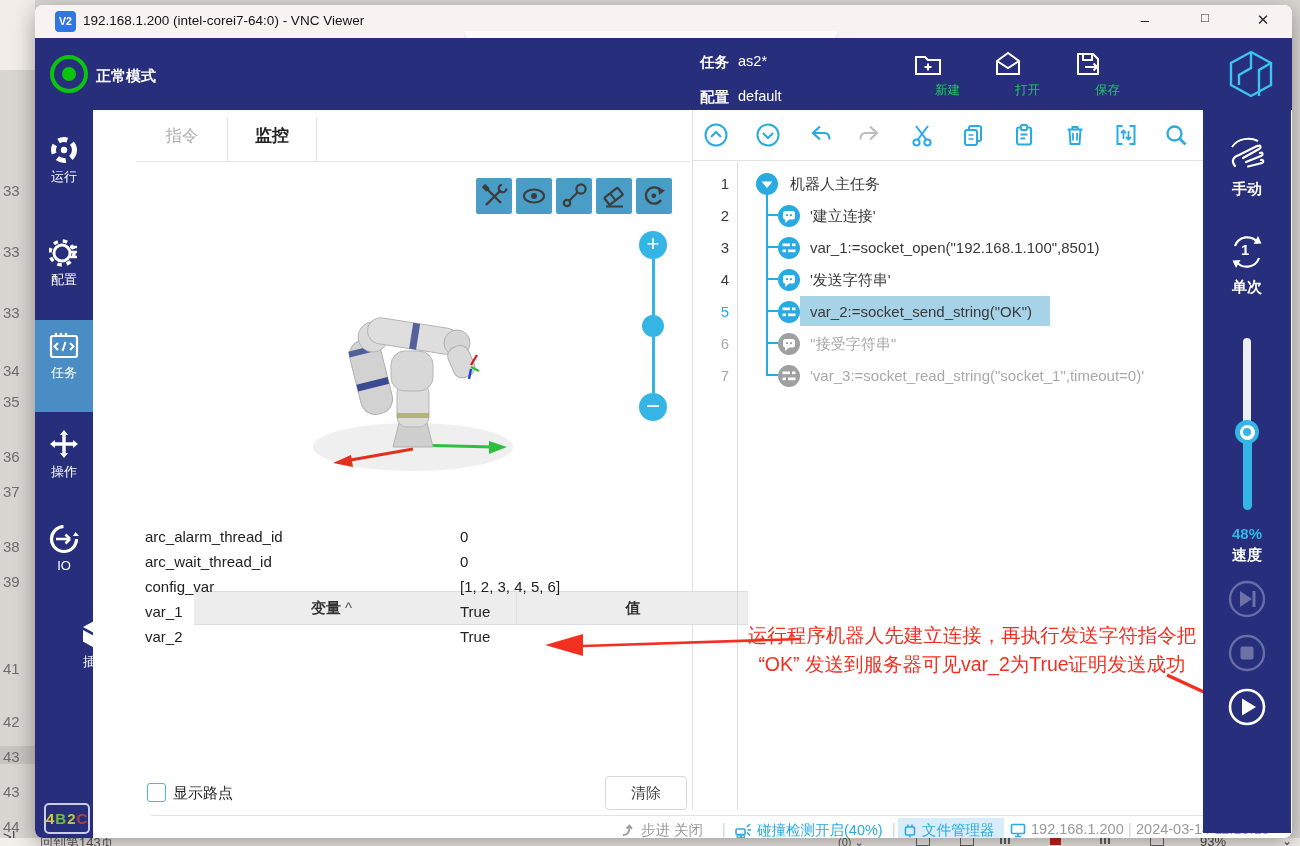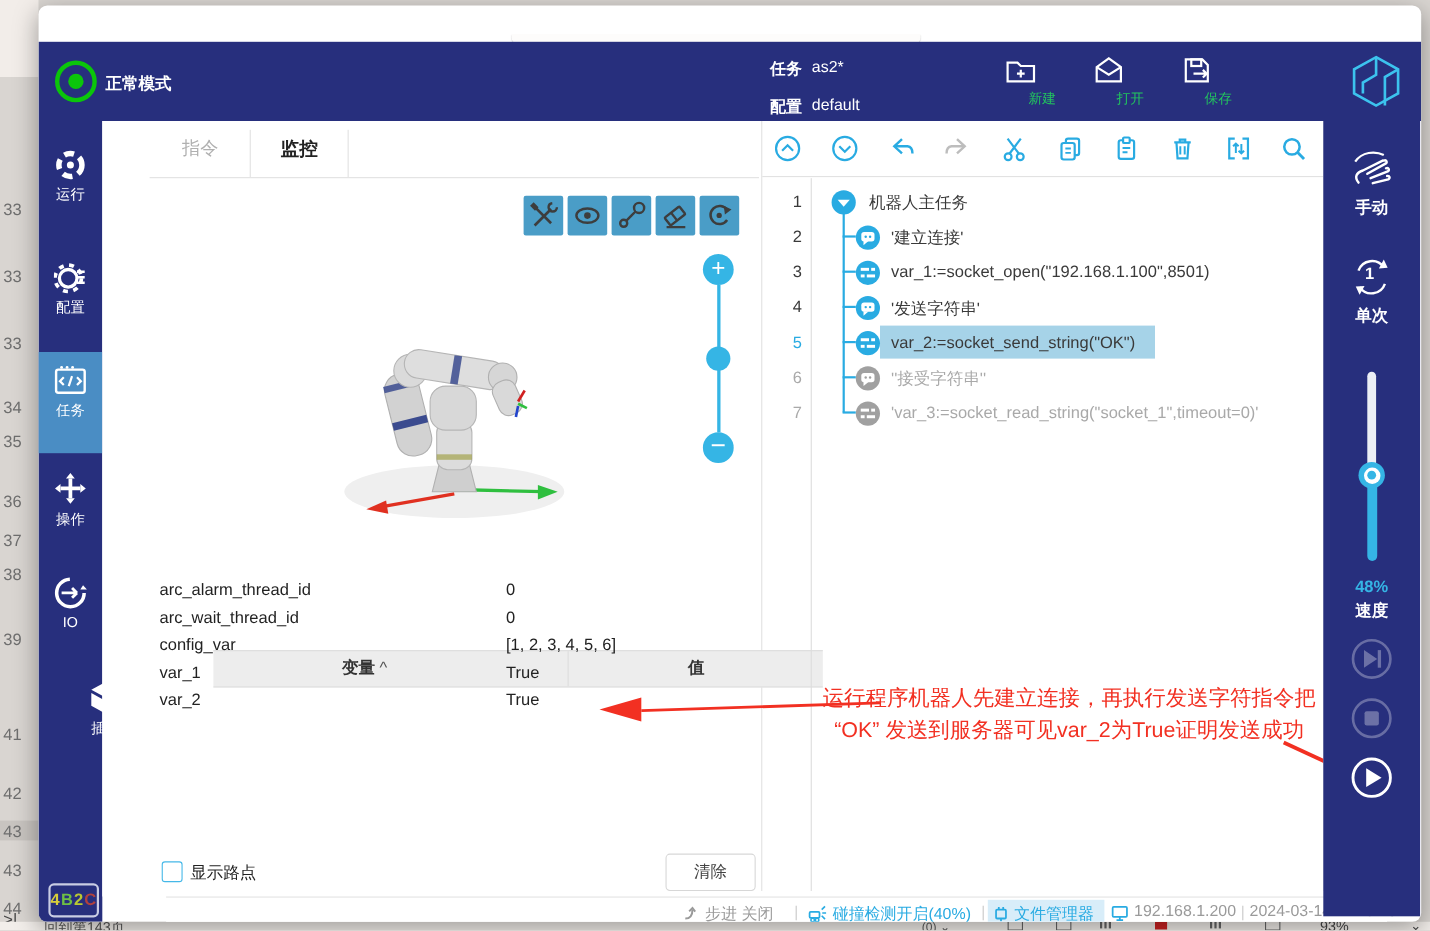--- a/index.html
+++ b/index.html
@@ -75,21 +75,21 @@
   <div>
     <div class="abs" style="left:0;top:0;width:35px;height:70px;background:#f2ede9;"></div>
     <div class="abs" style="left:0;top:746px;width:35px;height:18px;background:#c8c4c0;"></div>
     <div class="bg-num" style="top:182px;">33</div>
     <div class="bg-num" style="top:243px;">33</div>
     <div class="bg-num" style="top:304px;">33</div>
     <div class="bg-num" style="top:362px;">34</div>
     <div class="bg-num" style="top:393px;">35</div>
     <div class="bg-num" style="top:448px;">36</div>
     <div class="bg-num" style="top:483px;">37</div>
-    <div class="bg-num" style="top:514px;">38</div>
+    <div class="bg-num" style="top:538px;">38</div>
     <div class="bg-num" style="top:573px;">39</div>
     <div class="bg-num" style="top:628px;margin-left:35px;">40</div>
     <div class="bg-num" style="top:660px;">41</div>
     <div class="bg-num" style="top:713px;">42</div>
     <div class="bg-num" style="top:748px;">43</div>
     <div class="bg-num" style="top:783px;">43</div>
     <div class="bg-num" style="top:818px;">44</div>
     <div class="bg-num" style="top:828px;color:#444;">&gt;|</div>
   </div>
   <div class="bg-strip-bottom">
@@ -100,20 +100,27 @@
     <span class="abs" style="left:1000px;top:-3px;width:2px;height:9px;background:#666;box-shadow:4px 0 #666,8px 0 #666;"></span>
     <span class="abs" style="left:1050px;top:-3px;width:11px;height:10px;background:#cc2222;"></span>
     <span class="abs" style="left:1100px;top:-3px;width:2px;height:9px;background:#666;box-shadow:4px 0 #666,8px 0 #666;"></span>
     <span class="abs" style="left:1150px;top:-3px;width:12px;height:9px;border:1.5px solid #666;"></span>
     <span class="abs" style="left:1200px;top:-4px;color:#444;font-size:13px;">93%</span>
     <span class="abs" style="left:1282px;top:-4px;color:#444;font-size:12px;">⌄</span>
   </div>
 
   <div id="win">
 
+    <div id="titlebar">
+      <div id="vnc-badge">V2</div>
+      <div id="win-title">192.168.1.200 (intel-corei7-64:0) - VNC Viewer</div>
+      <div class="winctl" style="left:1095px;">–</div>
+      <div class="winctl" style="left:1155px;top:5px;font-size:13px;">□</div>
+      <div class="winctl" style="left:1213px;">✕</div>
+    </div>
     <div id="vnc-tab"></div>
 
     <div id="header">
       <div class="abs" style="left:15px;top:17px;width:30px;height:30px;border:4px solid #0bc50b;border-radius:50%;">
         <div class="abs" style="left:8px;top:8px;width:14px;height:14px;background:#0bc50b;border-radius:50%;"></div>
       </div>
       <div class="abs hdr-lab" style="left:61px;top:29px;font-size:15px;">正常模式</div>
 
       <div class="abs hdr-lab" style="left:665px;top:15px;">任务</div>
       <div class="abs hdr-val" style="left:703px;top:15px;">as2*</div>

